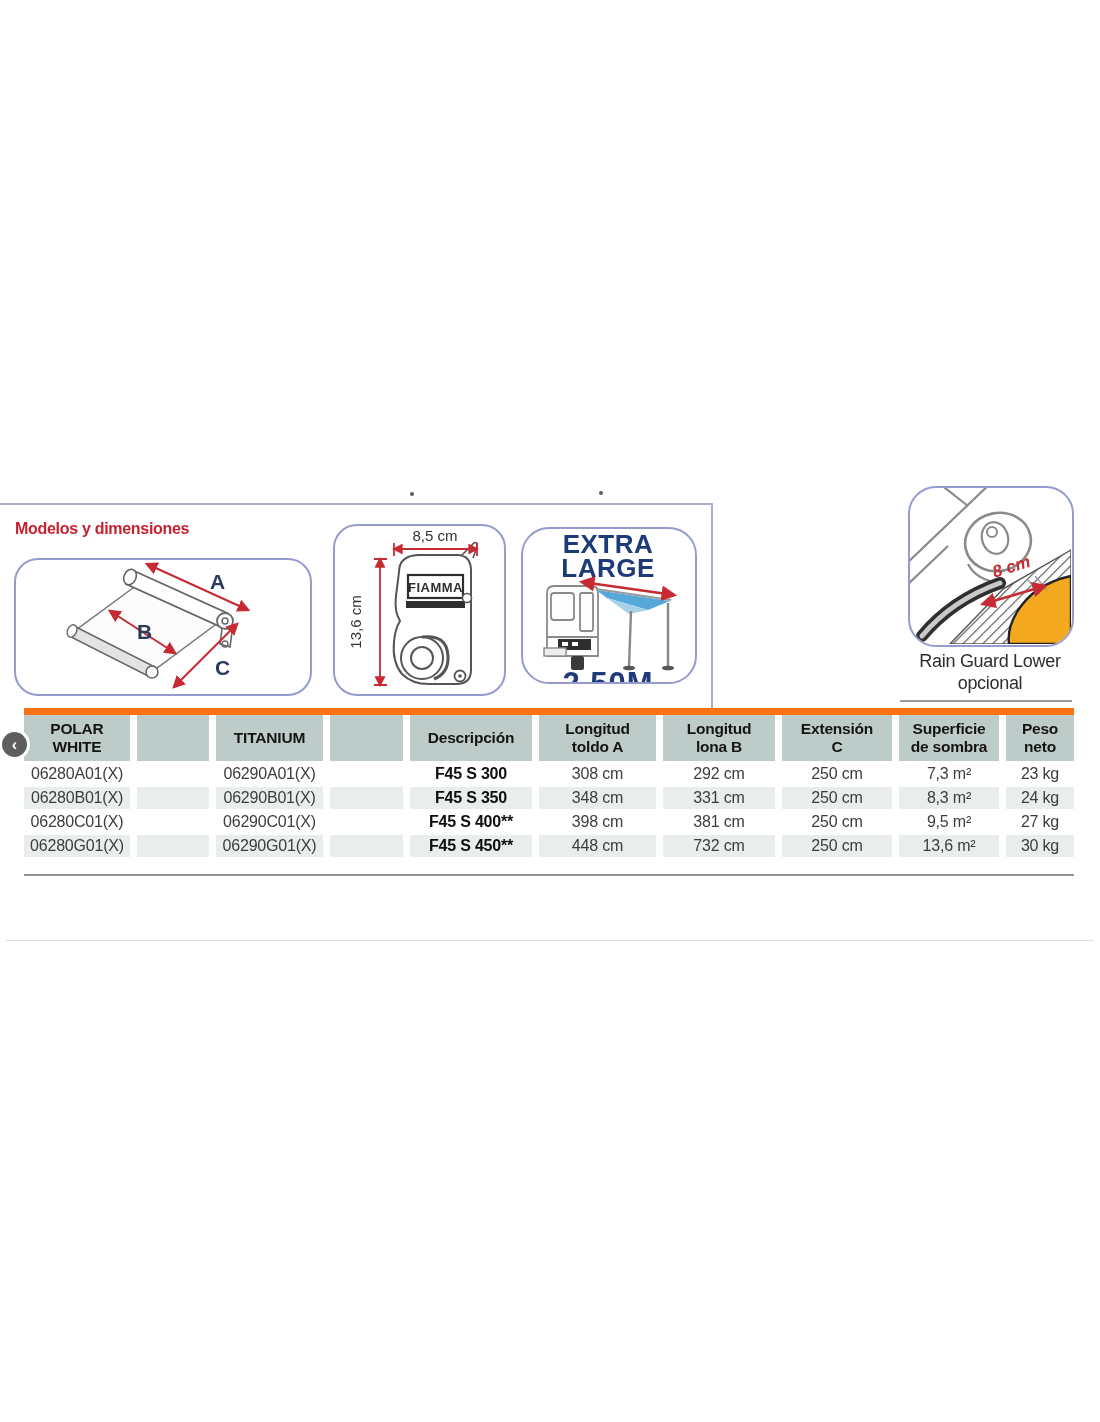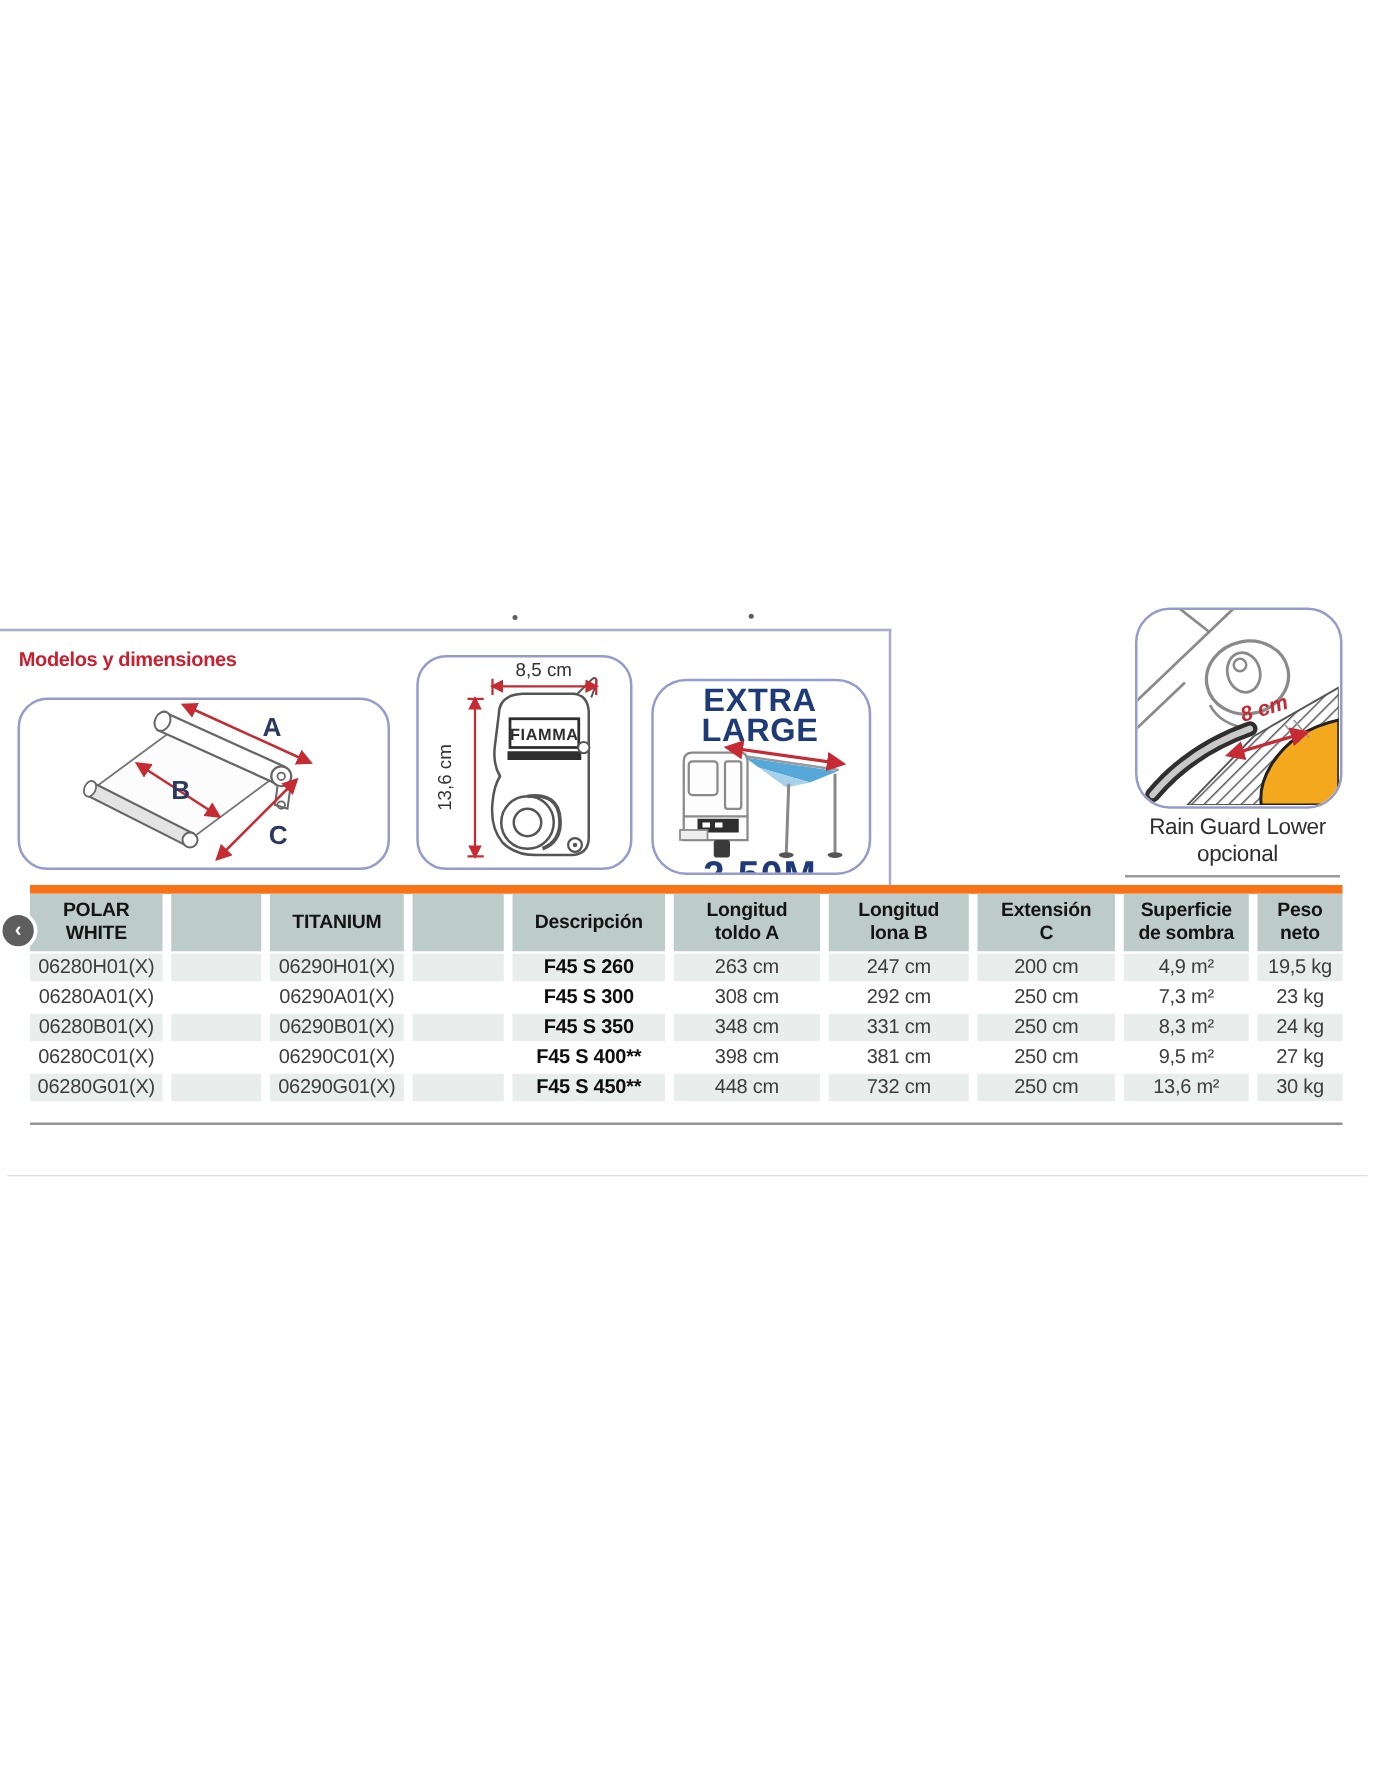--- a/index.html
+++ b/index.html
@@ -13,21 +13,21 @@
   .dot2 { left:599px; top:491px; }
   .frame-h { position:absolute; left:0; top:503px; width:713px; height:2px; background:#a8adce; }
   .frame-v { position:absolute; left:711px; top:503px; width:2px; height:209px; background:#a8adce; }
   .page-title {
     position:absolute; left:15px; top:520px; font-size:16px; font-weight:700;
     letter-spacing:-0.3px; color:#c8202f;
   }
   .box { position:absolute; border:2.5px solid #959ccd; border-radius:24px; background:#fff; overflow:hidden; }
   .box-awning  { left:14px;  top:558px; width:298px; height:138px; }
   .box-profile { left:333px; top:524px; width:173px; height:172px; }
-  .box-xl      { left:521px; top:527px; width:176px; height:157px; border-radius:28px;margin-top:16px; }
+  .box-xl      { left:521px; top:527px; width:176px; height:157px; border-radius:28px; }
   .box-rg      { left:908px; top:486px; width:166px; height:161px; border-radius:28px; }
   .rg-caption {
     position:absolute; left:890px; top:651px; width:200px; text-align:center;
     font-size:18px; color:#2e2e2e; line-height:1.2; letter-spacing:-0.3px;
   }
   .rg-rule { position:absolute; left:900px; top:700px; width:172px; height:2px; background:#9b9b9b; }
   .prev-btn {
     position:absolute; left:2px; top:732px; width:25px; height:25px; border-radius:50%;
     background:#5e5e5e; box-shadow:0 0 0 3px #ffffff; border:none; color:#ffffff;
     font-size:16px; font-weight:700; line-height:23px; text-align:center; cursor:pointer; z-index:5;
@@ -234,32 +234,20 @@
       <div class="thcell">Longitud
 lona B</div>
       <div class="thcell">Extensión
 C</div>
       <div class="thcell">Superficie
 de sombra</div>
       <div class="thcell">Peso
 neto</div>
     </div>
     <div id="table-body">
-        <div class="trow alt">
-          <div class="tcell c0">06280H01(X)</div>
-          <div class="tcell c1"></div>
-          <div class="tcell c2">06290H01(X)</div>
-          <div class="tcell c3"></div>
-          <div class="tcell c4">F45 S 260</div>
-          <div class="tcell c5">263 cm</div>
-          <div class="tcell c6">247 cm</div>
-          <div class="tcell c7">200 cm</div>
-          <div class="tcell c8">4,9 m²</div>
-          <div class="tcell c9">19,5 kg</div>
-        </div>
         <div class="trow">
           <div class="tcell c0">06280A01(X)</div>
           <div class="tcell c1"></div>
           <div class="tcell c2">06290A01(X)</div>
           <div class="tcell c3"></div>
           <div class="tcell c4">F45 S 300</div>
           <div class="tcell c5">308 cm</div>
           <div class="tcell c6">292 cm</div>
           <div class="tcell c7">250 cm</div>
           <div class="tcell c8">7,3 m²</div>

